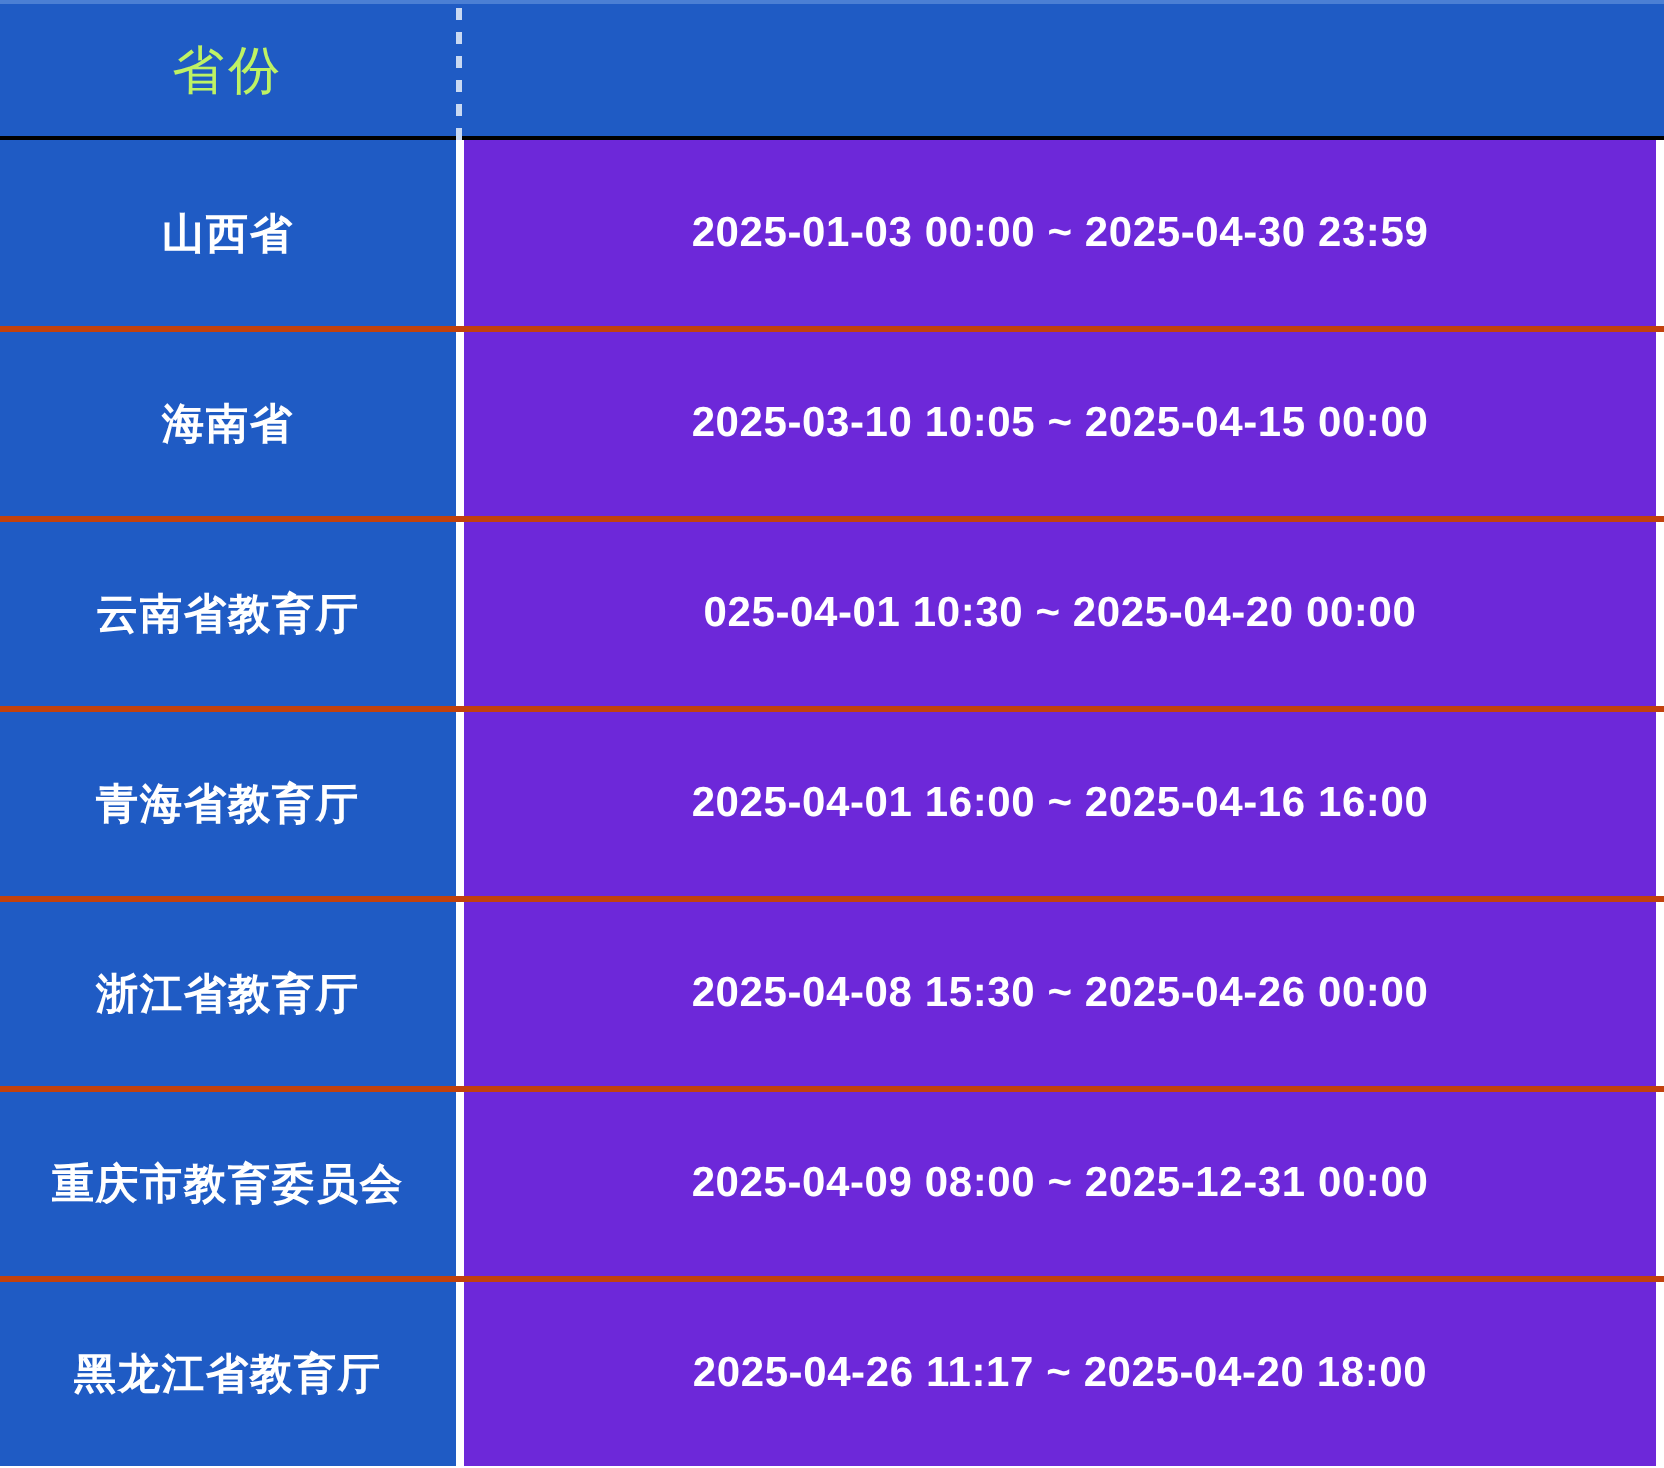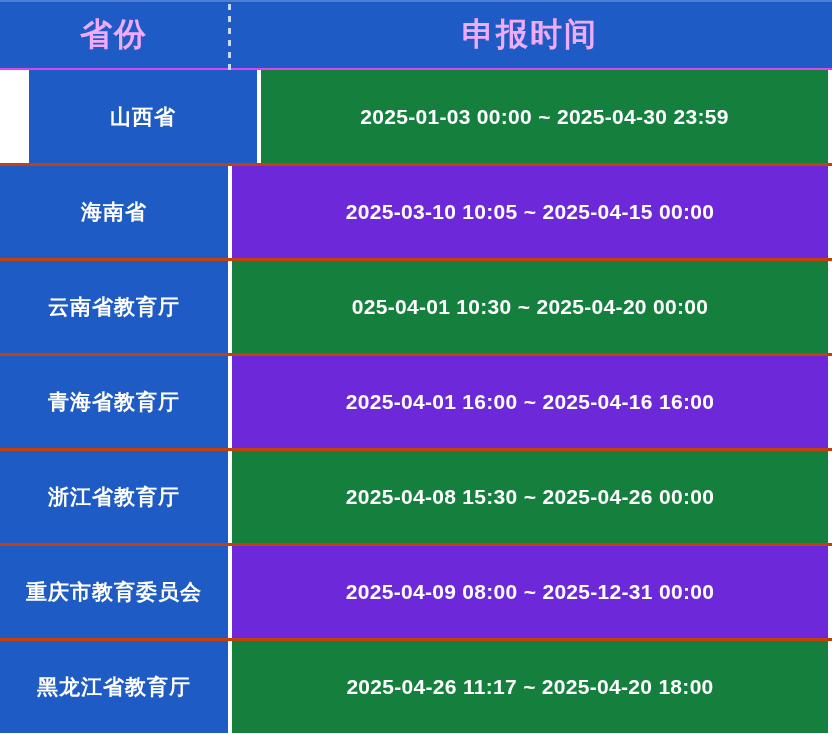--- a/index.html
+++ b/index.html
@@ -30,23 +30,23 @@
     width: 832px;
     height: 68px;
     background: #1f5bc4;
     box-sizing: border-box;
     border-top: 2px solid #4b7fd4;
   }
   .th {
     display: flex;
     align-items: center;
     justify-content: center;
-    color: #f0abfc;
-    font-size: 32px;
-    font-weight: bold;
+    color: #bef264;
+    font-size: 26px;
+    font-weight: normal;
     letter-spacing: 2px;
     box-sizing: border-box;
     user-select: none;
   }
   .th-province {
     width: 228px;
     flex: 0 0 228px;
   }
   .th-time {
     flex: 1 1 auto;
@@ -74,22 +74,21 @@
     box-sizing: border-box;
   }
   .row {
     display: flex;
     width: 832px;
     height: 95px;
     box-sizing: border-box;
     border-top: 3px solid #c2410c;
   }
   .row:first-child {
-    border-top: 2px solid #d946ef;
-    padding-left: 29px;
+    border-top: 2px solid #000000;
   }
   .cell {
     display: flex;
     align-items: center;
     justify-content: center;
     box-sizing: border-box;
     text-align: center;
   }
   .cell-province {
     width: 228px;
@@ -104,35 +103,34 @@
     flex: 1 1 auto;
     margin-left: 4px;
     margin-right: 4px;
     color: #ffffff;
     font-size: 21px;
     font-weight: bold;
     letter-spacing: 0.3px;
     white-space: nowrap;
   }
   .shade-dark .cell-time {
-    background: #15803d;
+    background: #6d28d9;
   }
   .shade-light .cell-time {
     background: #6d28d9;
   }
 </style>
 </head>
 <body>
 
 <div class="table-wrap">
 
   <div class="table-header">
     <div class="th th-province">省份</div>
     <div class="header-divider"></div>
-    <div class="th th-time">申报时间</div>
   </div>
 
   <div class="table-body">
 
     <div class="row shade-dark">
       <div class="cell cell-province">山西省</div>
       <div class="cell cell-time">2025-01-03 00:00 ~ 2025-04-30 23:59</div>
     </div>
 
     <div class="row shade-light">

